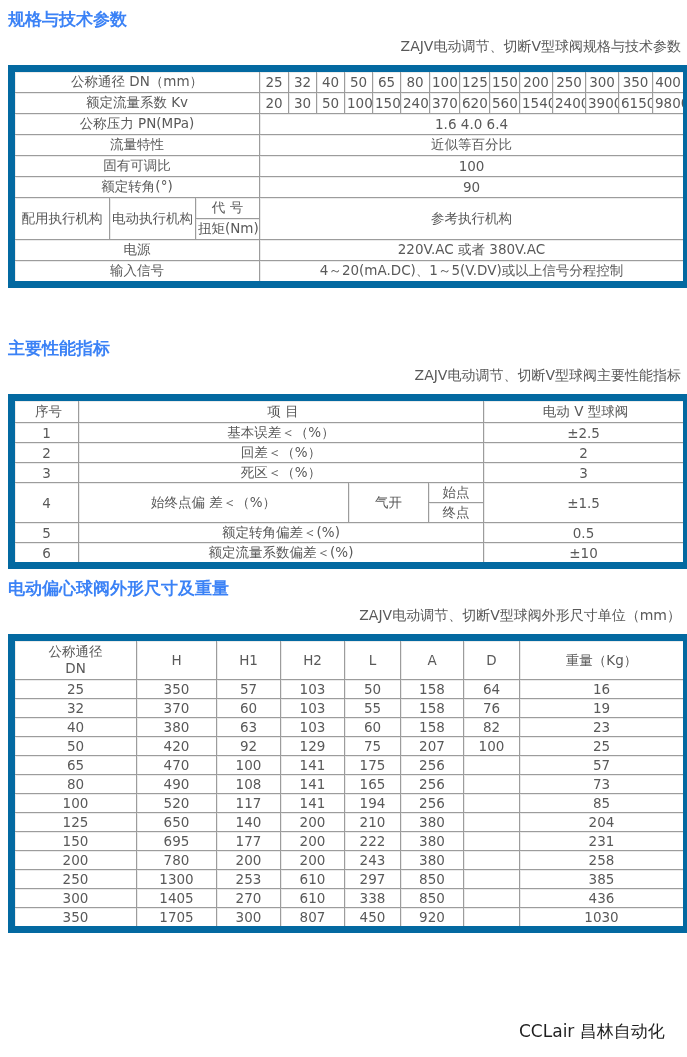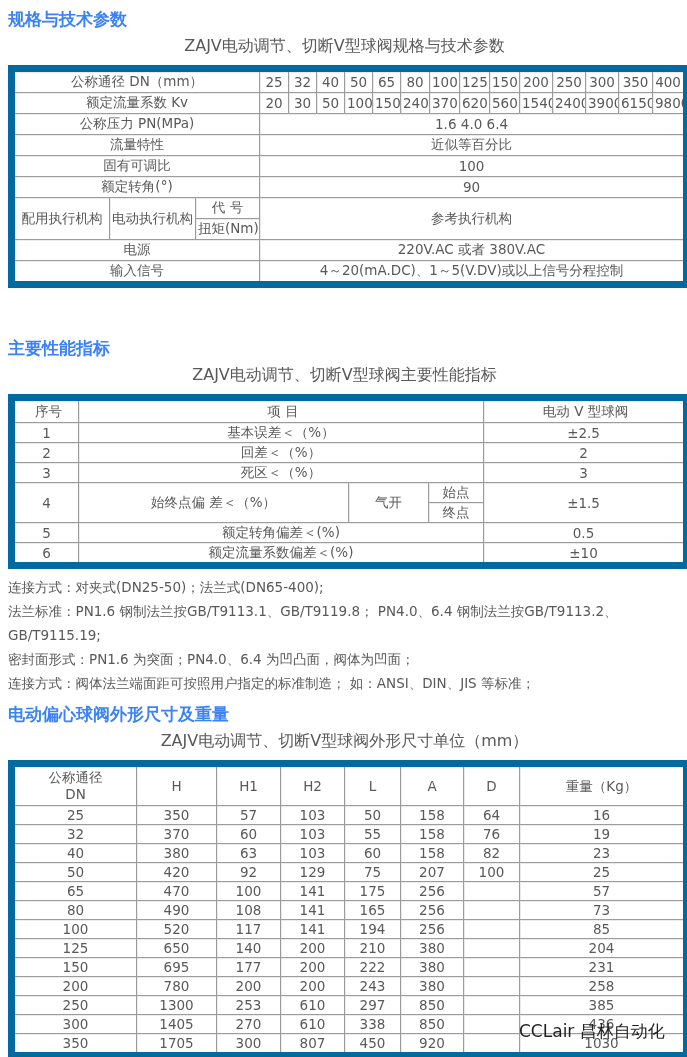--- a/index.html
+++ b/index.html
@@ -13,21 +13,21 @@
   .page { padding: 0 6px 0 8px; }
   .sec-heading {
     font-size: 17px; font-weight: bold; color: #3b82f6;
     line-height: 21px;
   }
   .h-s1 { margin-top: 9px; }
   .h-s2 { margin-top: 50px; }
   .h-s3 { margin-top: 12px; }
   .h-s4 { margin-top: 9px; }
   .subtitle {
-    text-align: center; font-size: 16px; color: #595959;
+    text-align: right; font-size: 14px; color: #595959;
     margin-top: 7px; line-height: 18px;
   }
   table {
     border-collapse: collapse; table-layout: fixed;
     width: 675px; margin-top: 10px;
     font-size: 13.5px; color: #595959;
     border: 7px solid #0369a1;
   }
   td, th {
     border: 1px solid #9c9c9c;
@@ -211,26 +211,20 @@
         <td>0.5</td>
       </tr>
         <tr>
         <td>6</td>
         <td colspan="3">额定流量系数偏差＜(%)</td>
         <td>±10</td>
       </tr>
     </tbody>
   </table>
 
-  <div class="conn-text">
-    <p>连接方式：对夹式(DN25-50)；法兰式(DN65-400);</p>
-      <p>法兰标准：PN1.6 钢制法兰按GB/T9113.1、GB/T9119.8； PN4.0、6.4 钢制法兰按GB/T9113.2、GB/T9115.19;</p>
-      <p>密封面形式：PN1.6 为突面；PN4.0、6.4 为凹凸面，阀体为凹面；</p>
-      <p>连接方式：阀体法兰端面距可按照用户指定的标准制造； 如：ANSI、DIN、JIS 等标准；</p>
-  </div>
 
   <div class="sec-heading h-s4">电动偏心球阀外形尺寸及重量</div>
   <div class="subtitle">ZAJV电动调节、切断V型球阀外形尺寸单位（mm）</div>
 
   <table class="t-dims">
     <colgroup>
       <col style="width:125px">
         <col style="width:80px">
         <col style="width:64px">
         <col style="width:64px">

